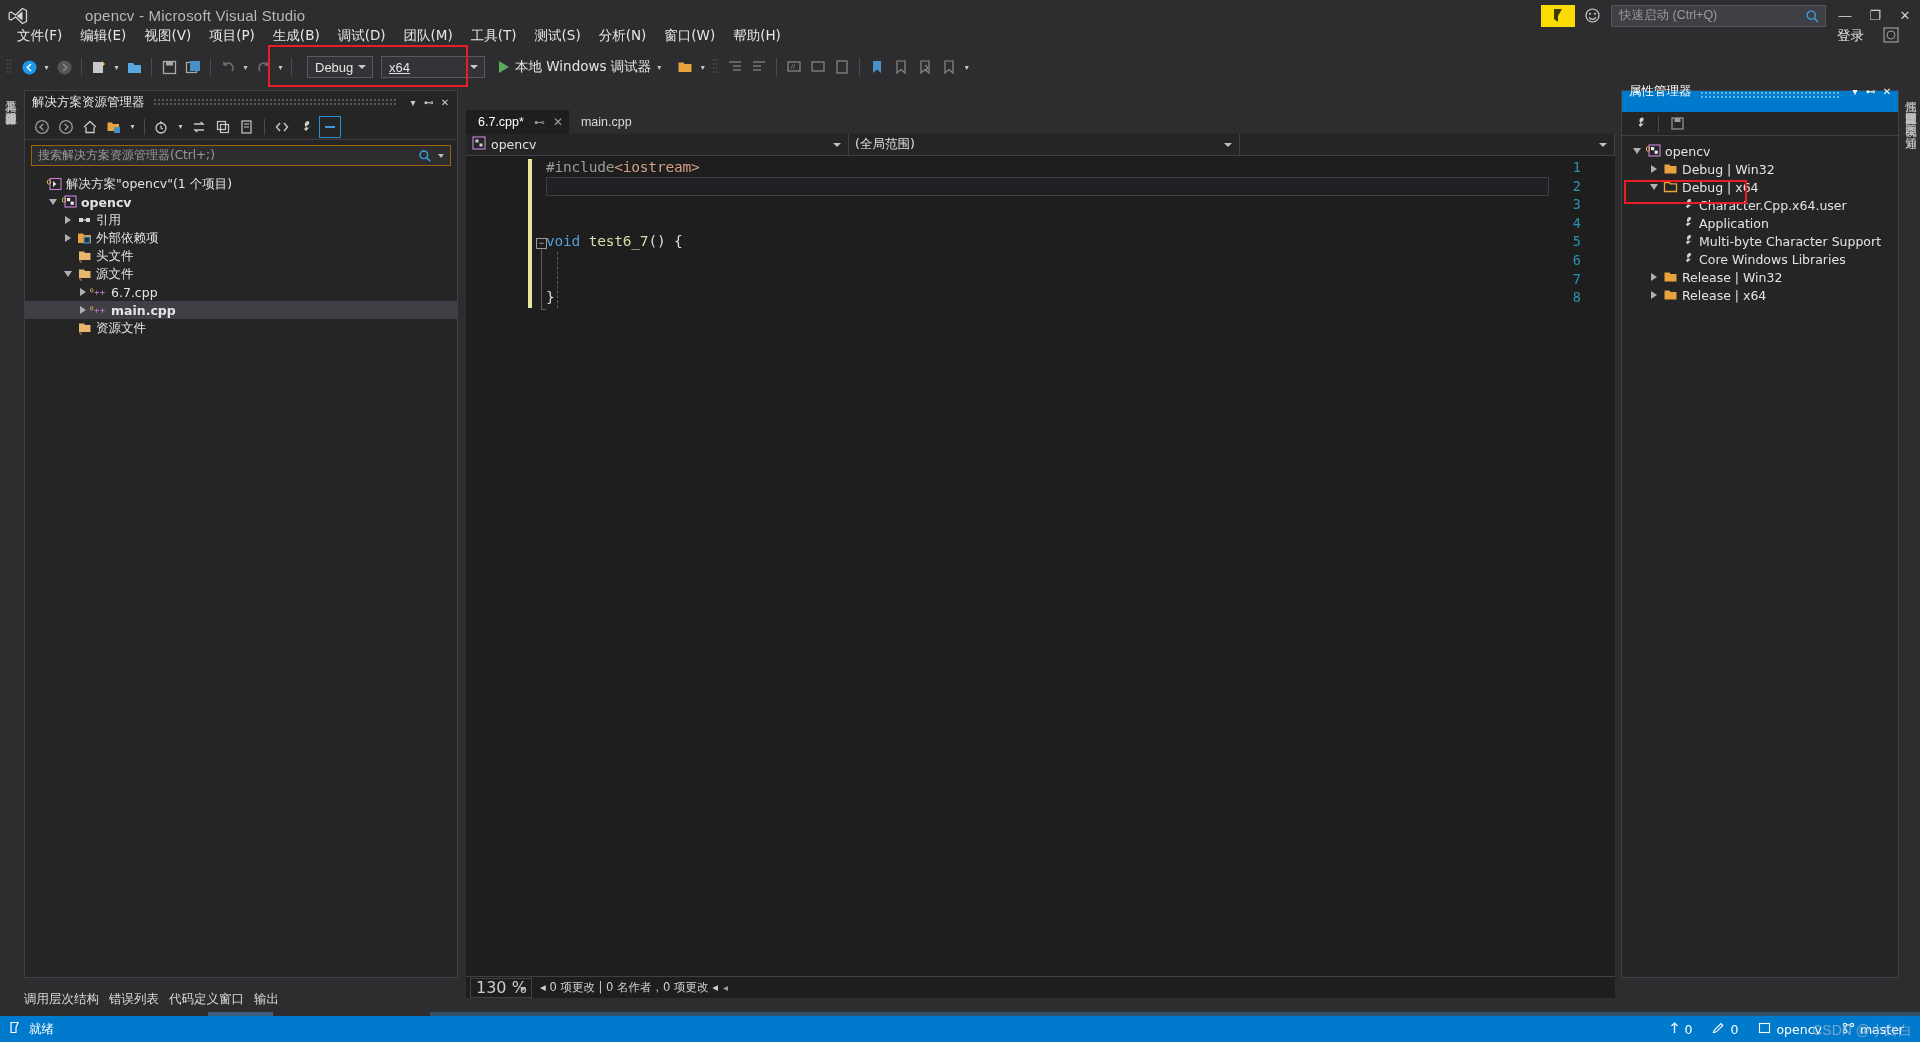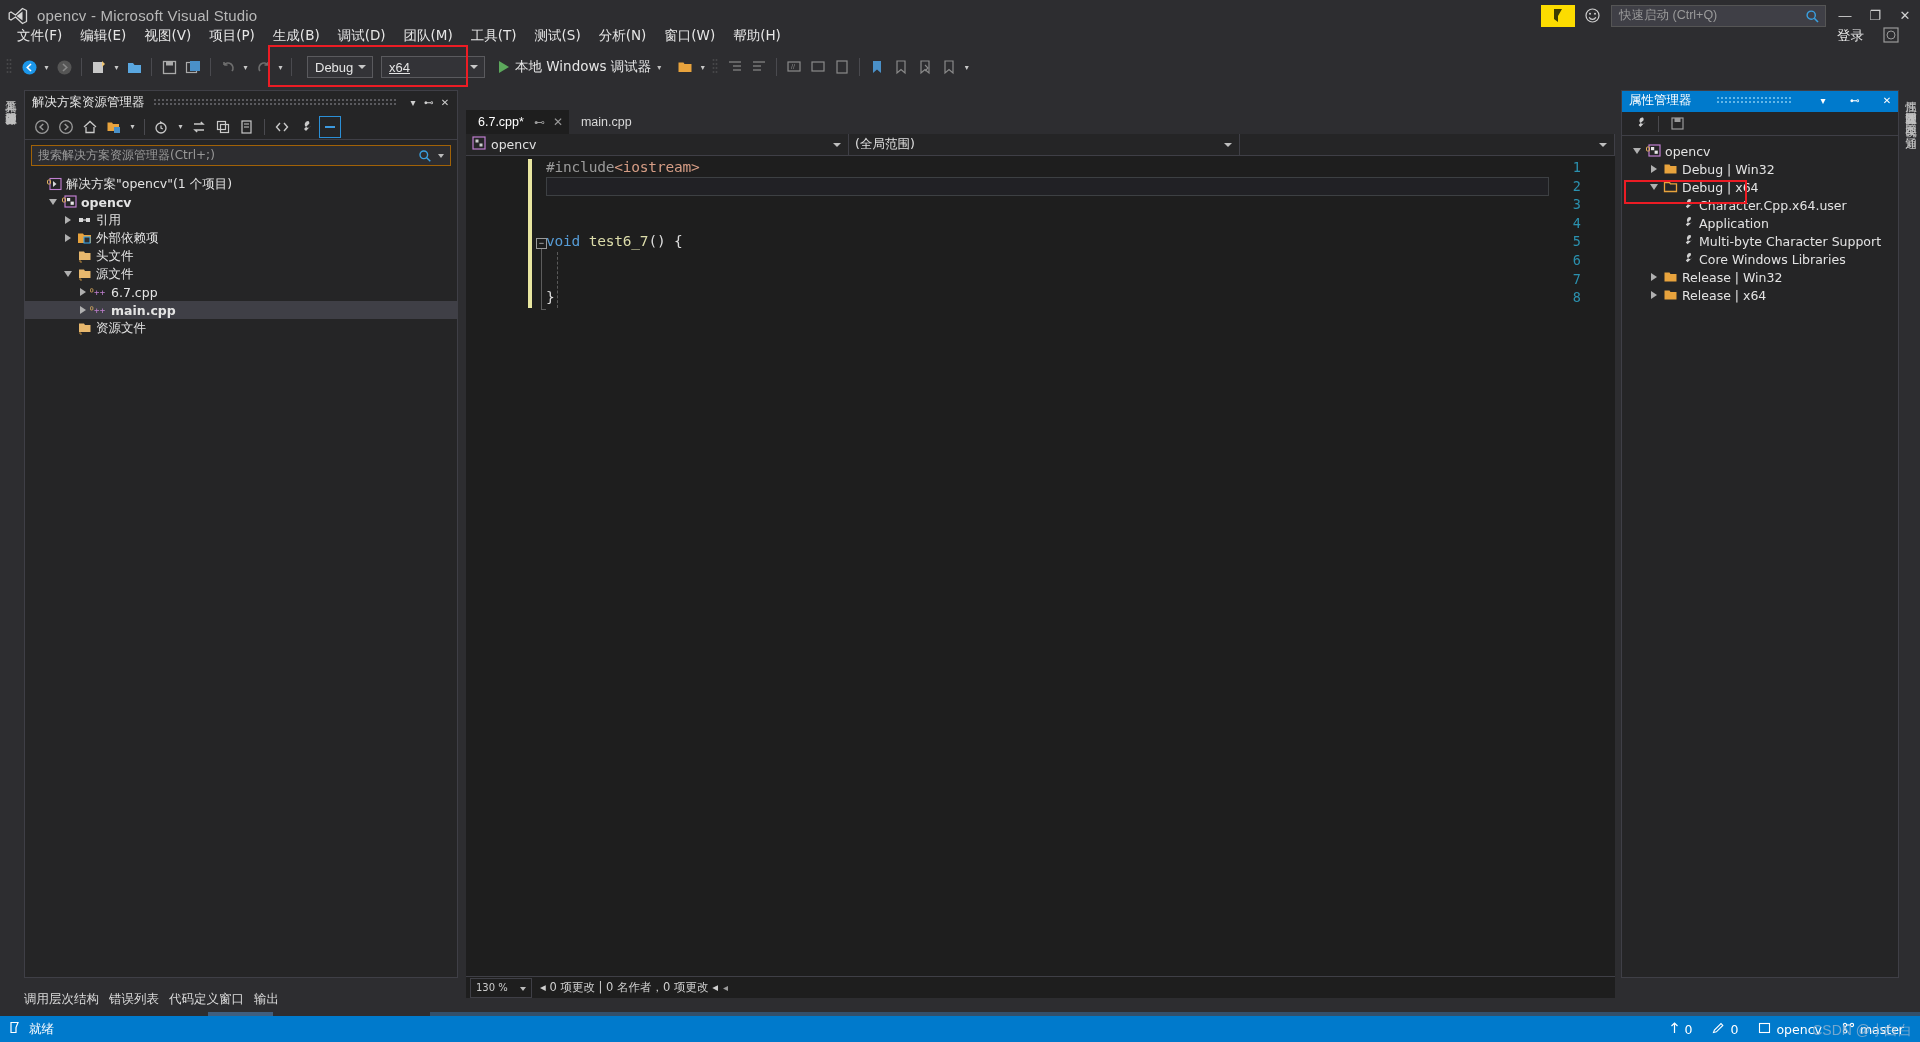--- a/index.html
+++ b/index.html
@@ -9,21 +9,21 @@
     background: #2d2d30;
     font-family: "Liberation Sans", "DejaVu Sans", sans-serif;
     overflow: hidden;
     -webkit-font-smoothing: antialiased;
   }
   .app { position: relative; width: 1920px; height: 1042px; background: #2d2d30; }
 
   
   .titlebar {
     position: absolute; left: 0; top: 0; width: 1920px; height: 31px;
-    background: #2d2d30; display: flex; align-items: center;
+    background: #2d2d30; display: flex; align-items: center; gap: 48px;
   }
   .vs-logo {
     width: 22px; height: 22px; margin-left: 7px; margin-right: 8px;
     display: flex; align-items: center; justify-content: center;
   }
   .title-text { color: #b8b8b8; font-size: 15px; letter-spacing: .2px; }
   .title-right { position: absolute; right: 0; top: 0; height: 31px; display: flex; align-items: center; }
   .notif-badge {
     width: 34px; height: 22px; background: #fcdc00; margin-right: 4px;
     display: flex; align-items: center; justify-content: center;
@@ -126,24 +126,23 @@
   .twist-open { width:0;height:0;border-left:4px solid transparent;border-right:4px solid transparent;border-top:6px solid #b0b0b0; }
   .ticon { width: 18px; height: 16px; display: flex; align-items: center; justify-content: center; margin-right: 3px; }
   .bold { font-weight: bold; }
 
   
   .propmgr {
     position: absolute; right: 21px; top: 90px; width: 278px; height: 888px;
     background: #252526; border: 1px solid #3f3f46;
   }
   .pm-head {
-    height: 21px; background: #007acc; display: flex; align-items: center;
-    padding: 0 3px 2px 7px; color: #fff; font-size: 12.5px;
+    height: 21px; background: #007acc; display: flex; align-items: flex-end;
+    padding: 0 3px 12px 7px; color: #fff; font-size: 12.5px;
     font-family: "DejaVu Sans", sans-serif;
-    gap: 16px;
   }
   .pm-head .ph-dots { flex: 1; height: 8px; margin: 0 8px;
     background-image: radial-gradient(#62b6e8 1px, transparent 1px);
     background-size: 4px 4px; background-position: 0 3px; }
   .pm-toolbar { height: 24px; display: flex; align-items: center; padding-left: 7px; gap: 3px; border-bottom: 1px solid #3f3f46; }
 
   
   .editor {
     position: absolute; left: 466px; top: 90px; right: 305px; height: 888px;
     background: #1e1e1e;
@@ -193,21 +192,21 @@
     font-size: 9px; line-height: 9px; text-align: center;
   }
   .fold-line { position: absolute; width: 1px; background: #5c5c5c; }
   .indent-guide { position: absolute; width: 1px; border-left: 1px dashed #5a5a5a; }
   .editor-status {
     position: absolute; left: 0; right: 0; bottom: 0; height: 22px; background: #1e1e1e;
     display: flex; align-items: center; border-top: 1px solid #3f3f46;
   }
   .zoombox {
     width: 62px; height: 20px; background: #1e1e1e; border: 1px solid #3f3f46; color: #ccc;
-    font-size: 10px; display: flex; align-items: center; padding-left: 5px; position: relative;
+    font-size: 16px; display: flex; align-items: center; padding-left: 5px; position: relative;
     margin-left: 4px; font-family: "DejaVu Sans", sans-serif;
   }
   .zoombox .carot { position: absolute; right: 5px; top: 8px; border-left: 3px solid transparent; border-right: 3px solid transparent; border-top: 4px solid #bbb; }
   .git-info { color: #cfcfcf; font-size: 11.5px; margin-left: 8px; font-family: "DejaVu Sans", sans-serif; white-space: nowrap; }
   .chev { color: #9a9a9a; font-size: 10px; margin: 0 5px; }
 
   
   .bottom-tabs {
     position: absolute; left: 24px; bottom: 32px; height: 22px; display: flex; align-items: center; gap: 10px; justify-content: space-between;
   }

